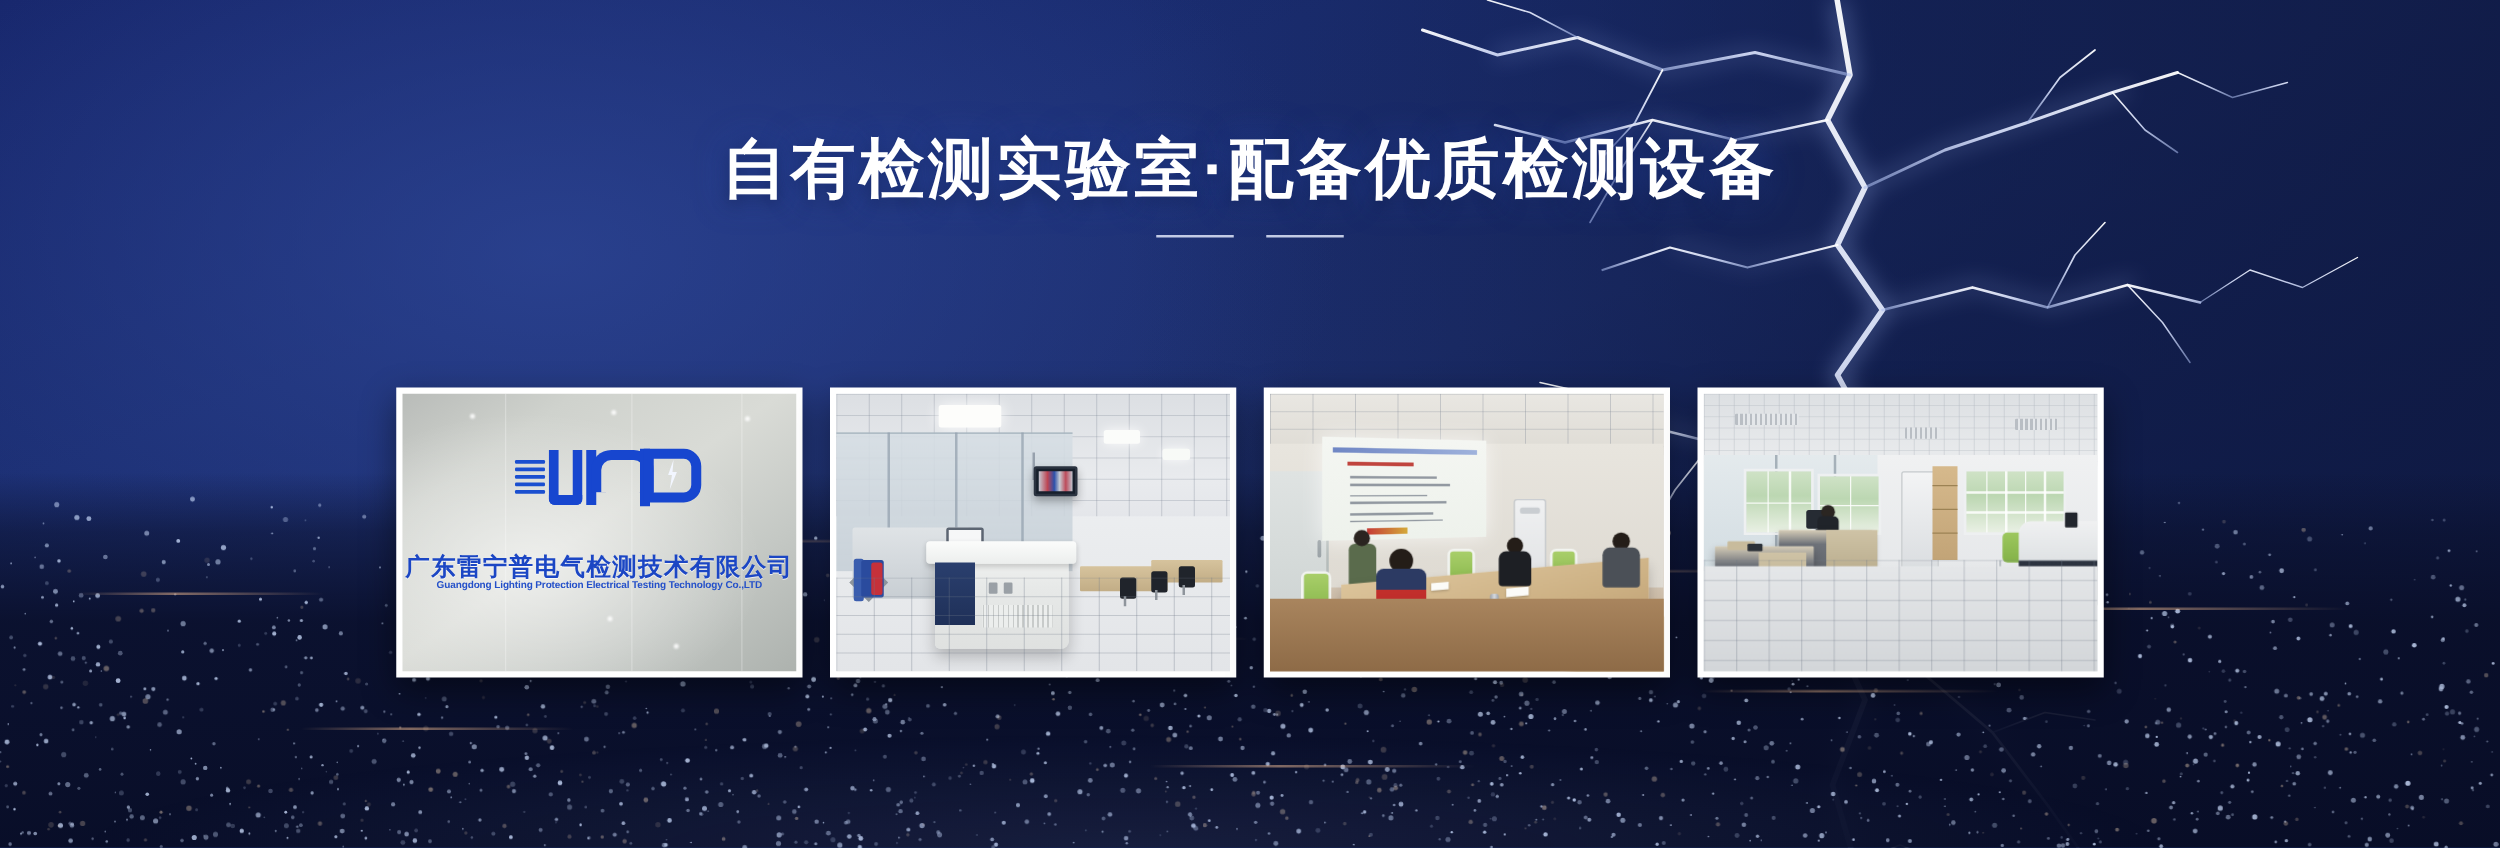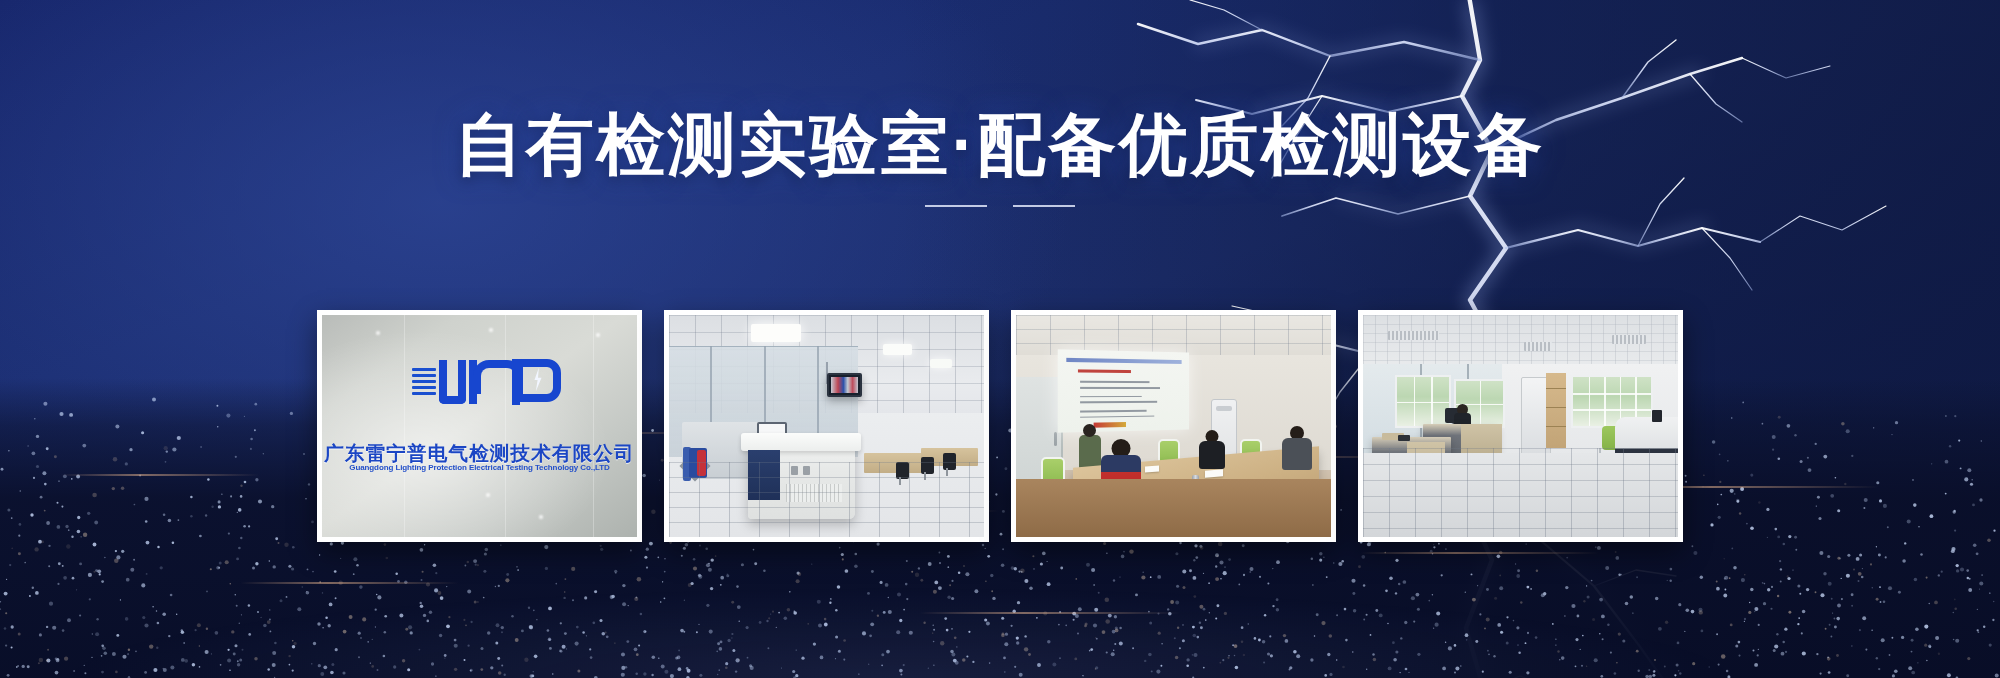--- a/index.html
+++ b/index.html
@@ -51,21 +51,21 @@
   
   .lightning{ position:absolute; inset:0; pointer-events:none; }
   .glow-wrap{ position:absolute; inset:0; filter:blur(9px); opacity:.45; }
 
   
   .head{
     position:absolute; left:0; right:0; top:108px;
     text-align:center; z-index:6;
   }
   .title{
-    font-size:68px; font-weight:bold; color:#ffffff;
+    font-size:52px; font-weight:bold; color:#ffffff;
     letter-spacing:3px; line-height:1.08;
     text-shadow:0 0 26px rgba(40,70,170,.85), 0 3px 14px rgba(0,0,0,.45);
     white-space:nowrap;
   }
   .sub-row{
     margin-top:24px;
     display:flex; align-items:center; justify-content:center; gap:26px;
   }
   .sub-rule{
     display:block; width:62px; height:2px;

